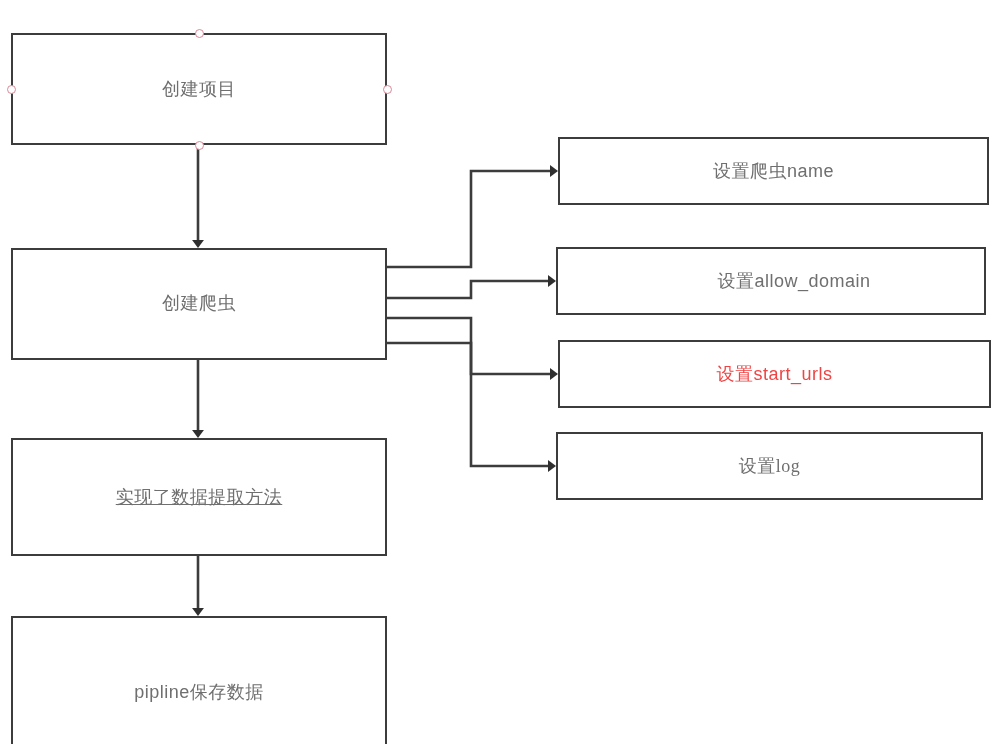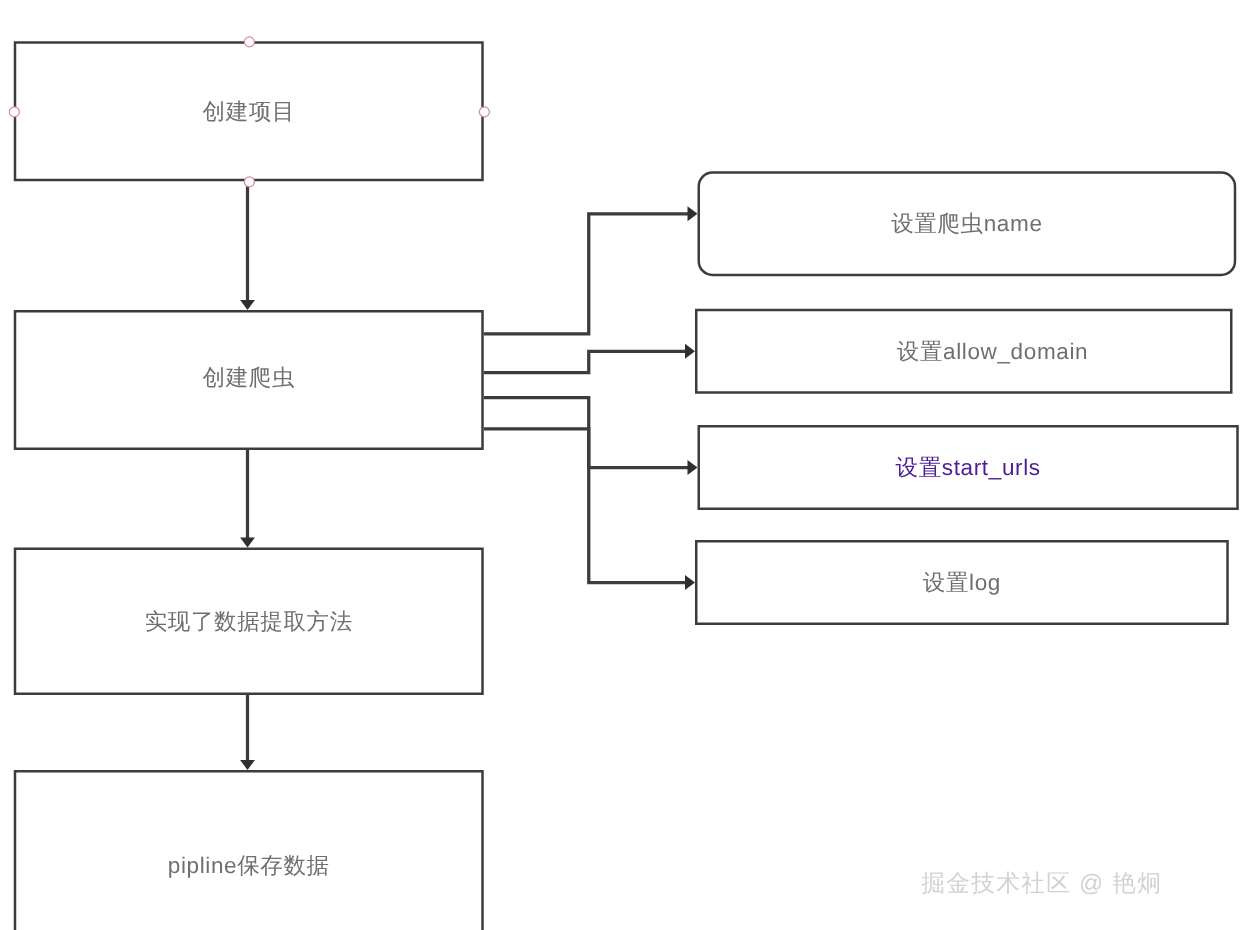--- a/index.html
+++ b/index.html
@@ -98,40 +98,39 @@
   </svg>
 
   <div id="nodes-layer">
       <div class="node selected" style="left: 11px; top: 33px; width: 376px; height: 112px; border-color: rgb(60, 60, 60);">
         <span class="node-label" style="color: rgb(111, 111, 111);">创建项目</span>
       </div>
       <div class="node" style="left: 11px; top: 248px; width: 376px; height: 112px; border-color: rgb(60, 60, 60); font-family: Liberation Mono, monospace;">
         <span class="node-label" style="color: rgb(111, 111, 111);">创建爬虫</span>
       </div>
       <div class="node" style="left: 11px; top: 438px; width: 376px; height: 118px; border-color: rgb(60, 60, 60);">
-        <span class="node-label" style="color: rgb(111, 111, 111);">实现了数据提取方法</span>
+        <span class="node-label" style="color: rgb(111, 111, 111); text-decoration: underline;">实现了数据提取方法</span>
       </div>
       <div class="node" style="left: 11px; top: 616px; width: 376px; height: 151px; border-color: rgb(60, 60, 60);">
         <span class="node-label" style="color: rgb(111, 111, 111);">pipline保存数据</span>
       </div>
-      <div class="node" style="left: 558px; top: 137px; width: 431px; height: 84px; border-color: rgb(60, 60, 60); border-radius: 12px;">
+      <div class="node" style="left: 558px; top: 137px; width: 431px; height: 68px; border-color: rgb(60, 60, 60);">
         <span class="node-label" style="color: rgb(111, 111, 111);">设置爬虫name</span>
       </div>
       <div class="node" style="left: 556px; top: 247px; width: 430px; height: 68px; border-color: rgb(60, 60, 60); padding-left: 46px;">
         <span class="node-label" style="color: rgb(111, 111, 111);">设置allow_domain</span>
       </div>
       <div class="node" style="left: 558px; top: 340px; width: 433px; height: 68px; border-color: rgb(60, 60, 60);">
-        <span class="node-label" style="color: #4c1d95; text-align: right;">设置start_urls</span>
+        <span class="node-label" style="color: #ef4444; text-align: right;">设置start_urls</span>
       </div>
-      <div class="node" style="left: 556px; top: 432px; width: 427px; height: 68px; border-color: rgb(60, 60, 60);">
+      <div class="node" style="left: 556px; top: 432px; width: 427px; height: 68px; border-color: rgb(60, 60, 60); font-family: Liberation Serif, serif;">
         <span class="node-label" style="color: rgb(111, 111, 111);">设置log</span>
       </div>
     </div>
   <div id="handles-layer">
       <div class="handle" style="left: 199px; top: 33px; border-color: rgb(217, 137, 154);"></div>
       <div class="handle" style="left: 11px; top: 89px; border-color: rgb(217, 137, 154);"></div>
       <div class="handle" style="left: 387px; top: 89px; border-color: rgb(217, 137, 154);"></div>
       <div class="handle" style="left: 199px; top: 145px; border-color: rgb(217, 137, 154);"></div>
     </div>
 
-  <div class="watermark" style="left: 737px; top: 694px; color: rgb(210, 210, 210);">掘金技术社区 @ 艳炯</div>
 
 </div>
 
 </body></html>

